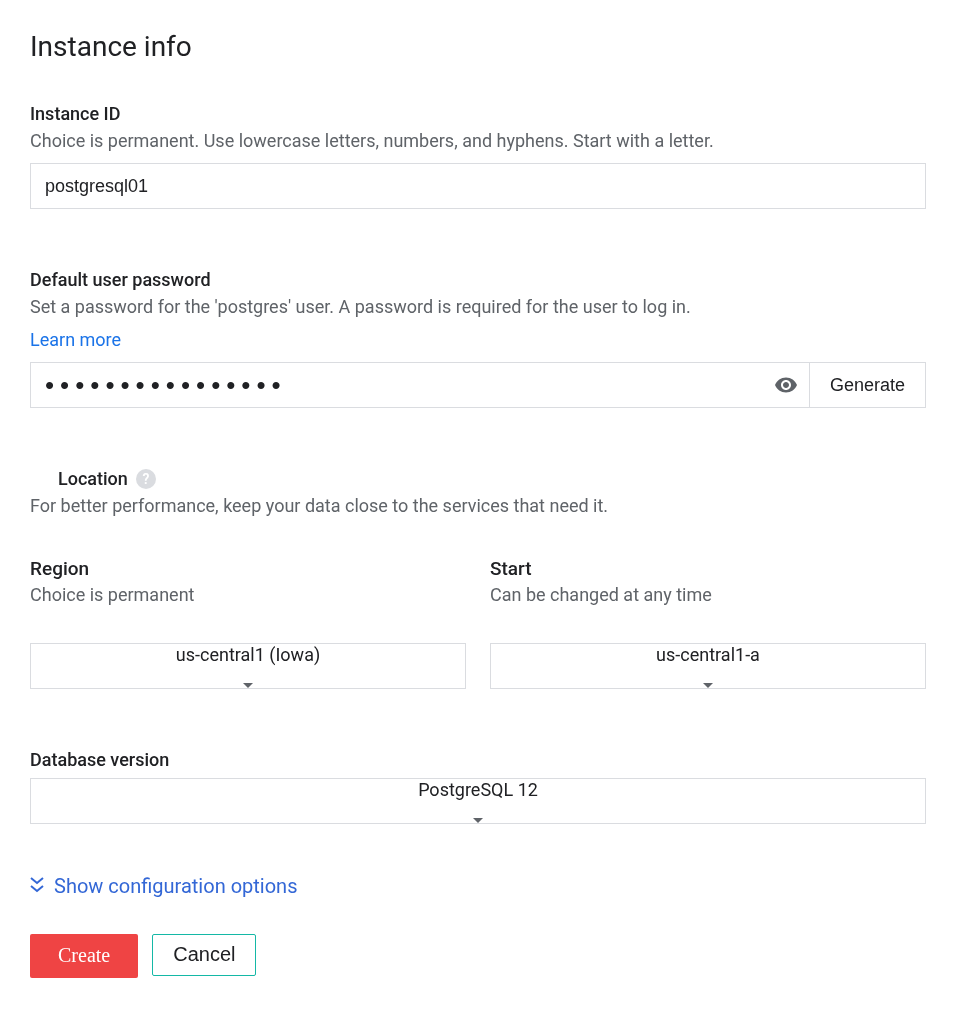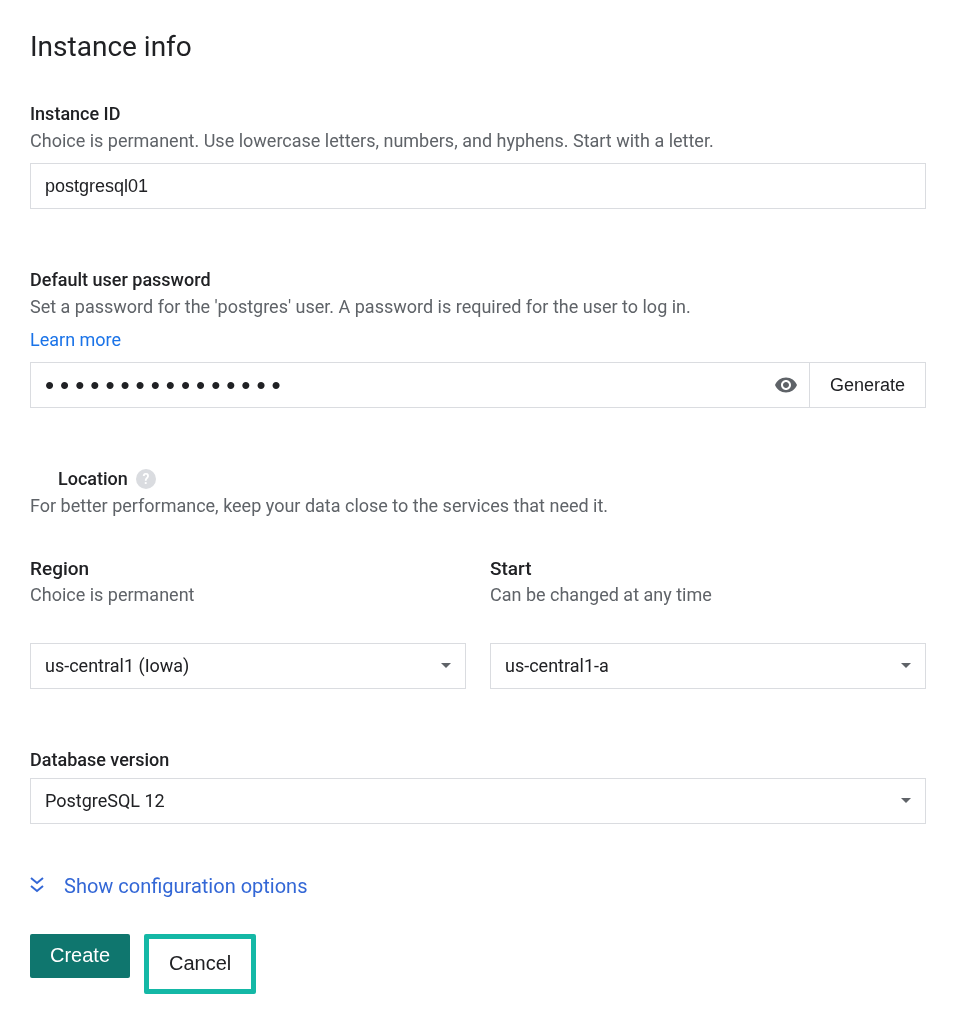--- a/index.html
+++ b/index.html
@@ -131,57 +131,59 @@
       height: 46px;
       border: 1px solid #dadce0;
       background: #fff;
       display: flex;
       align-items: center;
       justify-content: space-between;
       padding: 0 14px;
       font-size: 18px;
       color: #202124;
       cursor: pointer;
+      flex-direction: column;
     }
     .dropdown-arrow {
       width: 0;
       height: 0;
       border-left: 5px solid transparent;
       border-right: 5px solid transparent;
       border-top: 5px solid #5f6368;
     }
     .expand-link {
       display: flex;
       align-items: center;
-      gap: 20px;
+      gap: 10px;
       color: #3367d6;
       font-size: 20px;
       cursor: pointer;
       margin-bottom: 36px;
     }
     .button-row {
       display: flex;
       gap: 14px;
     }
     .btn-primary {
       height: 44px;
-      padding: 0 20px;
-      background: #0f766e;
+      padding: 0 28px;
+      background: #ef4444;
       color: #fff;
       border: none;
       font-size: 20px;
       cursor: pointer;
       border-radius: 2px;
+      font-family: Liberation Serif, serif;
     }
     .btn-secondary {
-      height: 60px;
+      height: 42px;
       padding: 0 20px;
       background: #fff;
       color: #202124;
-      border: 5px solid #14b8a6;
+      border: 1px solid #14b8a6;
       font-size: 20px;
       cursor: pointer;
       border-radius: 2px;
     }
     .db-section {
       margin-bottom: 50px;
     }
     .db-label {
       font-size: 18px;
       font-weight: 500;

